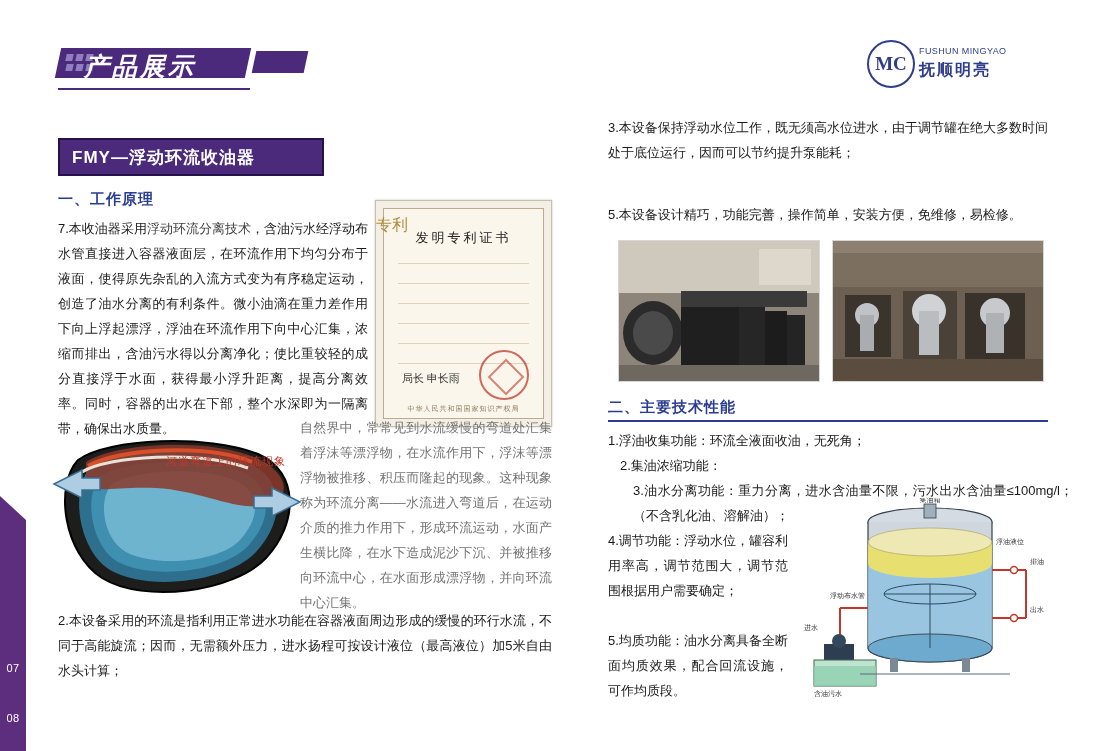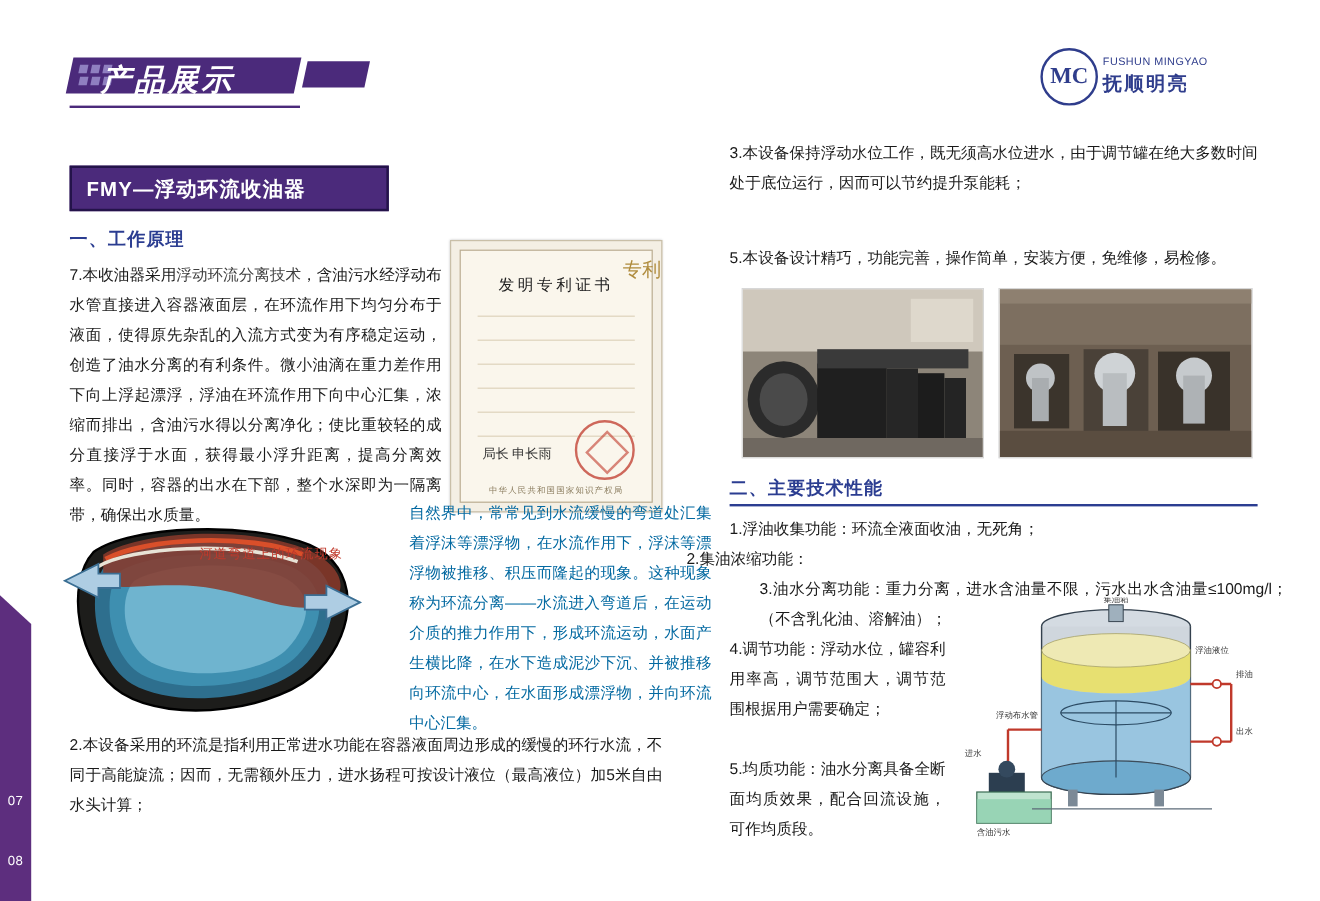--- a/index.html
+++ b/index.html
@@ -114,21 +114,21 @@
     overflow:hidden;
   }
   .cert .cert-inner{
     position:absolute;inset:7px;border:1px solid #b9ac90;background:#faf6ec;
   }
   .cert .c-title{
     position:absolute;top:28px;left:0;right:0;text-align:center;
     font-family:"Liberation Serif",serif;font-size:13px;color:#222;letter-spacing:3px;
   }
   .cert .c-sub{
-    position:absolute;top:14px;left:0;right:0;text-align:right;
+    position:absolute;top:14px;left:0;right:0;text-align:left;
     font-size:16px;color:#b08d3f;font-family:"Liberation Serif",serif;
   }
   .cert .c-line{
     position:absolute;left:22px;right:22px;height:1px;background:#ded3bb;
   }
   .cert .c-seal{
     position:absolute;right:22px;bottom:26px;width:46px;height:46px;border-radius:50%;
     border:2px solid #c0392b;opacity:.75;
   }
   .cert .c-seal:after{
@@ -148,21 +148,21 @@
     position:absolute;left:48px;top:432px;width:258px;height:175px;
   }
   .diag-caption{
     position:absolute;left:118px;top:22px;color:#c0392b;font-size:11px;
     letter-spacing:1px;
   }
 
   
   .red-note{
     position:absolute;left:300px;top:415px;width:252px;
-    color:#0369a1;font-size:13px;line-height:25px;text-align:justify;margin-left:41px;
+    color:#737373;font-size:13px;line-height:25px;text-align:justify;
   }
 
   
   .photo{
     position:absolute;border:1px solid #d7d7d7;overflow:hidden;
   }
 
   
   .tank{
     position:absolute;left:800px;top:498px;width:248px;height:200px;
@@ -287,21 +287,21 @@
       </g>
       <rect x="0" y="118" width="210" height="22" fill="#5a4d40"></rect>
       <rect x="0" y="0" width="210" height="12" fill="#8e8070"></rect>
     </svg>
   </div>
 
   <div class="sec-h" style="left:608px;top:398px;">二、主要技术性能</div>
   <div class="sec-underline" style="left:608px;top:420px;width:440px;"></div>
 
   <div class="para" style="left:608px;top:428px;width:440px;">1.浮油收集功能：环流全液面收油，无死角；</div>
-  <div class="para" style="left:572px;top:453px;width:440px;">2.集油浓缩功能：</div>
+  <div class="para" style="left:620px;top:453px;width:440px;">2.集油浓缩功能：</div>
   <div class="para" style="left:608px;top:478px;width:440px;margin-left:25px;">
     <span>3.油水分离功能：重力分离，进水含油量不限，污水出水含油量≤100mg/l；（不含乳化油、溶解油）；</span>
   </div>
   <div class="para" style="left:608px;top:528px;width:180px;">4.调节功能：浮动水位，罐容利用率高，调节范围大，调节范围根据用户需要确定；</div>
   <div class="para" style="left:608px;top:628px;width:180px;">5.均质功能：油水分离具备全断面均质效果，配合回流设施，可作均质段。</div>
 
   <div class="tank">
     <svg width="248" height="200" viewBox="0 0 248 200">
 
       <ellipse cx="130" cy="24" rx="62" ry="14" fill="#d4dbe2" stroke="#33404d" stroke-width="1.2"></ellipse>

